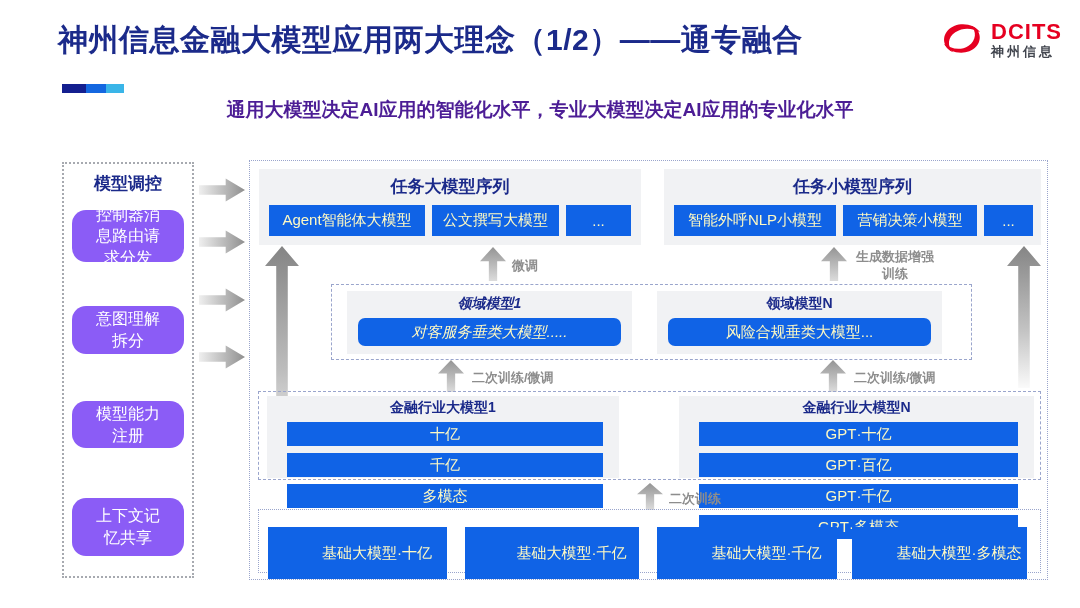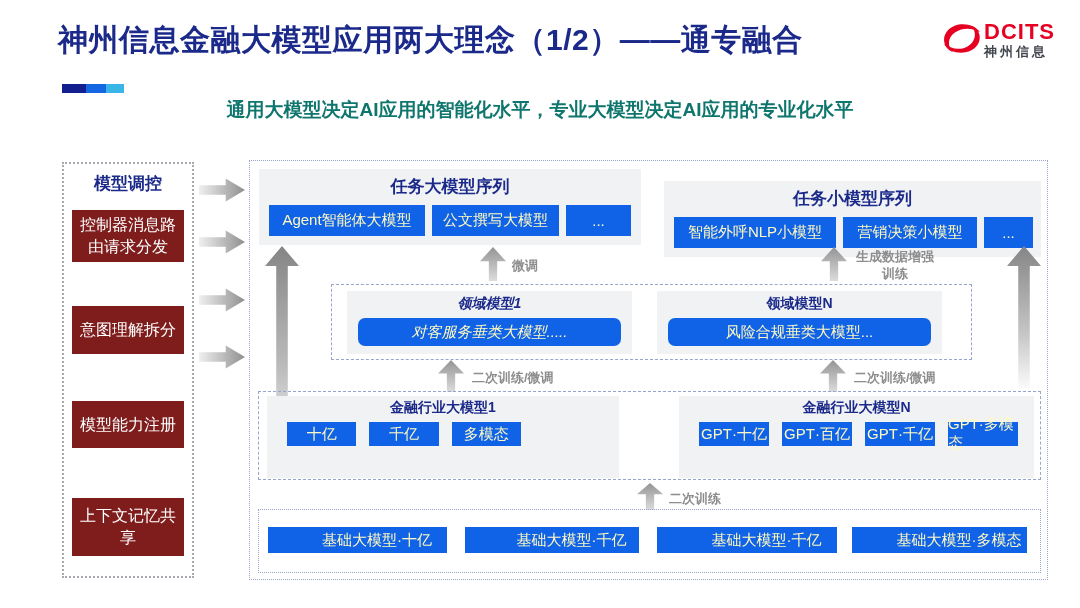--- a/index.html
+++ b/index.html
@@ -1,35 +1,35 @@
 <!DOCTYPE html>
 <html><head>
 <meta charset="utf-8">
 <style>
   html,body { margin:0; padding:0; background:#ffffff; }
   body { width:1080px; height:608px; overflow:hidden; font-family:"Liberation Sans", sans-serif; }
   .stage { position:relative; width:1080px; height:608px; background:#ffffff; }
 
   
   .title { position:absolute; left:58px; top:20px; font-size:30px; font-weight:bold; color:#1b2a8a; letter-spacing:0.5px; white-space:nowrap; }
-  .logo { position:absolute; left:938px; top:20px; display:flex; align-items:center; }
+  .logo { position:absolute; left:938px; top:20px; display:flex; align-items:center; gap:7px; }
   .logo-txt { display:flex; flex-direction:column; line-height:1.05; }
   .logo-brand { color:#e60021; font-size:22px; font-weight:800; letter-spacing:1px; }
   .logo-cn { color:#41454e; font-size:13px; font-weight:bold; letter-spacing:3px; margin-top:2px; }
   .tribar { position:absolute; left:62px; top:84px; display:flex; height:9px; }
   .tribar span { display:block; height:9px; }
   .tb1 { width:24px; background:#141f8f; }
   .tb2 { width:20px; background:#1467e0; }
   .tb3 { width:18px; background:#3ab5e8; }
-  .subtitle { position:absolute; left:0; top:97px; width:1080px; text-align:center; font-size:19px; font-weight:bold; color:#0f766e; }
+  .subtitle { position:absolute; left:0; top:97px; width:1080px; text-align:center; font-size:19px; font-weight:bold; color:#4c1d95; }
 
   
   .sidebar { position:absolute; left:62px; top:162px; width:132px; height:416px; border:2px dotted #a7aab0; box-sizing:border-box; background:#ffffff; }
   .sidebar-title { margin-top:8px; text-align:center; font-size:17px; font-weight:bold; color:#1b2a8a; }
-  .side-btn { position:absolute; left:8px; right:8px; background:#7f1d1d; color:#ffffff; display:flex; align-items:center; justify-content:center; text-align:center; font-size:16px; line-height:1.35; padding:0 4px; box-sizing:border-box; }
+  .side-btn { position:absolute; left:8px; right:8px; background:#8b5cf6; color:#ffffff; display:flex; align-items:center; justify-content:center; text-align:center; font-size:16px; line-height:1.35; padding:0 20px; box-sizing:border-box;border-radius:14px; }
   .sb1 { top:46px;  height:52px; }
   .sb2 { top:142px; height:48px; }
   .sb3 { top:237px; height:47px; }
   .sb4 { top:334px; height:58px; }
 
   
   .arrow-right { position:absolute; width:46px; height:26px;
     clip-path:polygon(0 32%, 58% 32%, 58% 6%, 100% 50%, 58% 94%, 58% 68%, 0 68%);
     background:linear-gradient(90deg,#efefef,#8f8f8f); }
   .ar1 { left:199px; top:177px; } .ar2 { left:199px; top:229px; }
@@ -46,43 +46,43 @@
     background:linear-gradient(180deg,#858585,#c4c4c4 60%,rgba(236,236,236,0.25)); }
   .alabel { position:absolute; color:#8d8d8d; font-weight:bold; font-size:13px; white-space:nowrap; }
 
   
   .main { position:absolute; left:249px; top:160px; width:799px; height:420px; border:1.5px dotted #9aa5cc; box-sizing:border-box; }
   .gpanel { position:absolute; background:#f1f2f4; }
   .ptitle { color:#1b2a8a; font-weight:bold; text-align:center; }
   .bbtn { background:#1063e6; color:#fef9c3; display:flex; align-items:center; justify-content:center; font-size:15px; font-weight:500; box-sizing:border-box; }
 
   .p-tl { left:9px; top:8px; width:382px; height:76px; }
-  .p-tr { left:414px; top:8px; width:377px; height:76px;margin-top:12px; }
+  .p-tr { left:414px; top:8px; width:377px; height:76px; }
   .p-tl .ptitle, .p-tr .ptitle { padding-top:6px; font-size:17px; }
   .toprow { position:absolute; left:10px; top:36px; display:flex; gap:7px; }
   .toprow .bbtn { height:31px; }
   .w156{width:156px;} .w127{width:127px;} .w65{width:65px;}
   .w162{width:162px;} .w134{width:134px;} .w49{width:49px;}
 
   .domain-box { position:absolute; left:81px; top:123px; width:641px; height:76px; border:1.5px dashed #9aa5cc; box-sizing:border-box; }
   .dpanel { position:absolute; top:6px; width:285px; height:63px; background:#f1f2f4; }
   .dp1 { left:15px;font-style:italic; } .dp2 { left:325px; }
   .dpanel .ptitle { padding-top:4px; font-size:14px; }
   .dpanel .bbtn { margin:5px auto 0; width:263px; height:28px;border-radius:7px; }
 
   .industry-box { position:absolute; left:8px; top:230px; width:783px; height:89px; border:1.5px dashed #9aa5cc; box-sizing:border-box; }
   .ipanel { position:absolute; top:4px; height:82px; background:#f1f2f4; }
   .ip1 { left:8px;  width:352px; }
   .ip2 { left:420px; width:355px; }
   .ipanel .ptitle { padding-top:3px; font-size:14px; }
-  .igrid { position:absolute; left:20px; right:16px; top:26px; display:grid; grid-template-columns:1fr 1fr 1fr 1fr; gap:7px 13px; }
+  .igrid { position:absolute; left:20px; right:16px; top:26px; display:grid; grid-template-columns:1fr; gap:7px 22px; }
   .igrid .bbtn { height:24px; }
 
   .base-box { position:absolute; left:8px; top:348px; width:783px; height:64px; border:1.5px dotted #9aa5cc; box-sizing:border-box; }
-  .base-box .bbtn { position:absolute; top:17px; height:26px;padding-left:39px; }
+  .base-box .bbtn { position:absolute; top:17px; height:52px;padding-left:39px; }
   .bb1 { left:9px;   width:179px; }
   .bb2 { left:206px; width:174px; }
   .bb3 { left:398px; width:180px; }
   .bb4 { left:593px; width:175px; }
 
   .lbl-gen { left:602px; top:88px; width:86px; white-space:normal; text-align:center; line-height:1.3; }
 </style>
 </head>
 <body>
 

